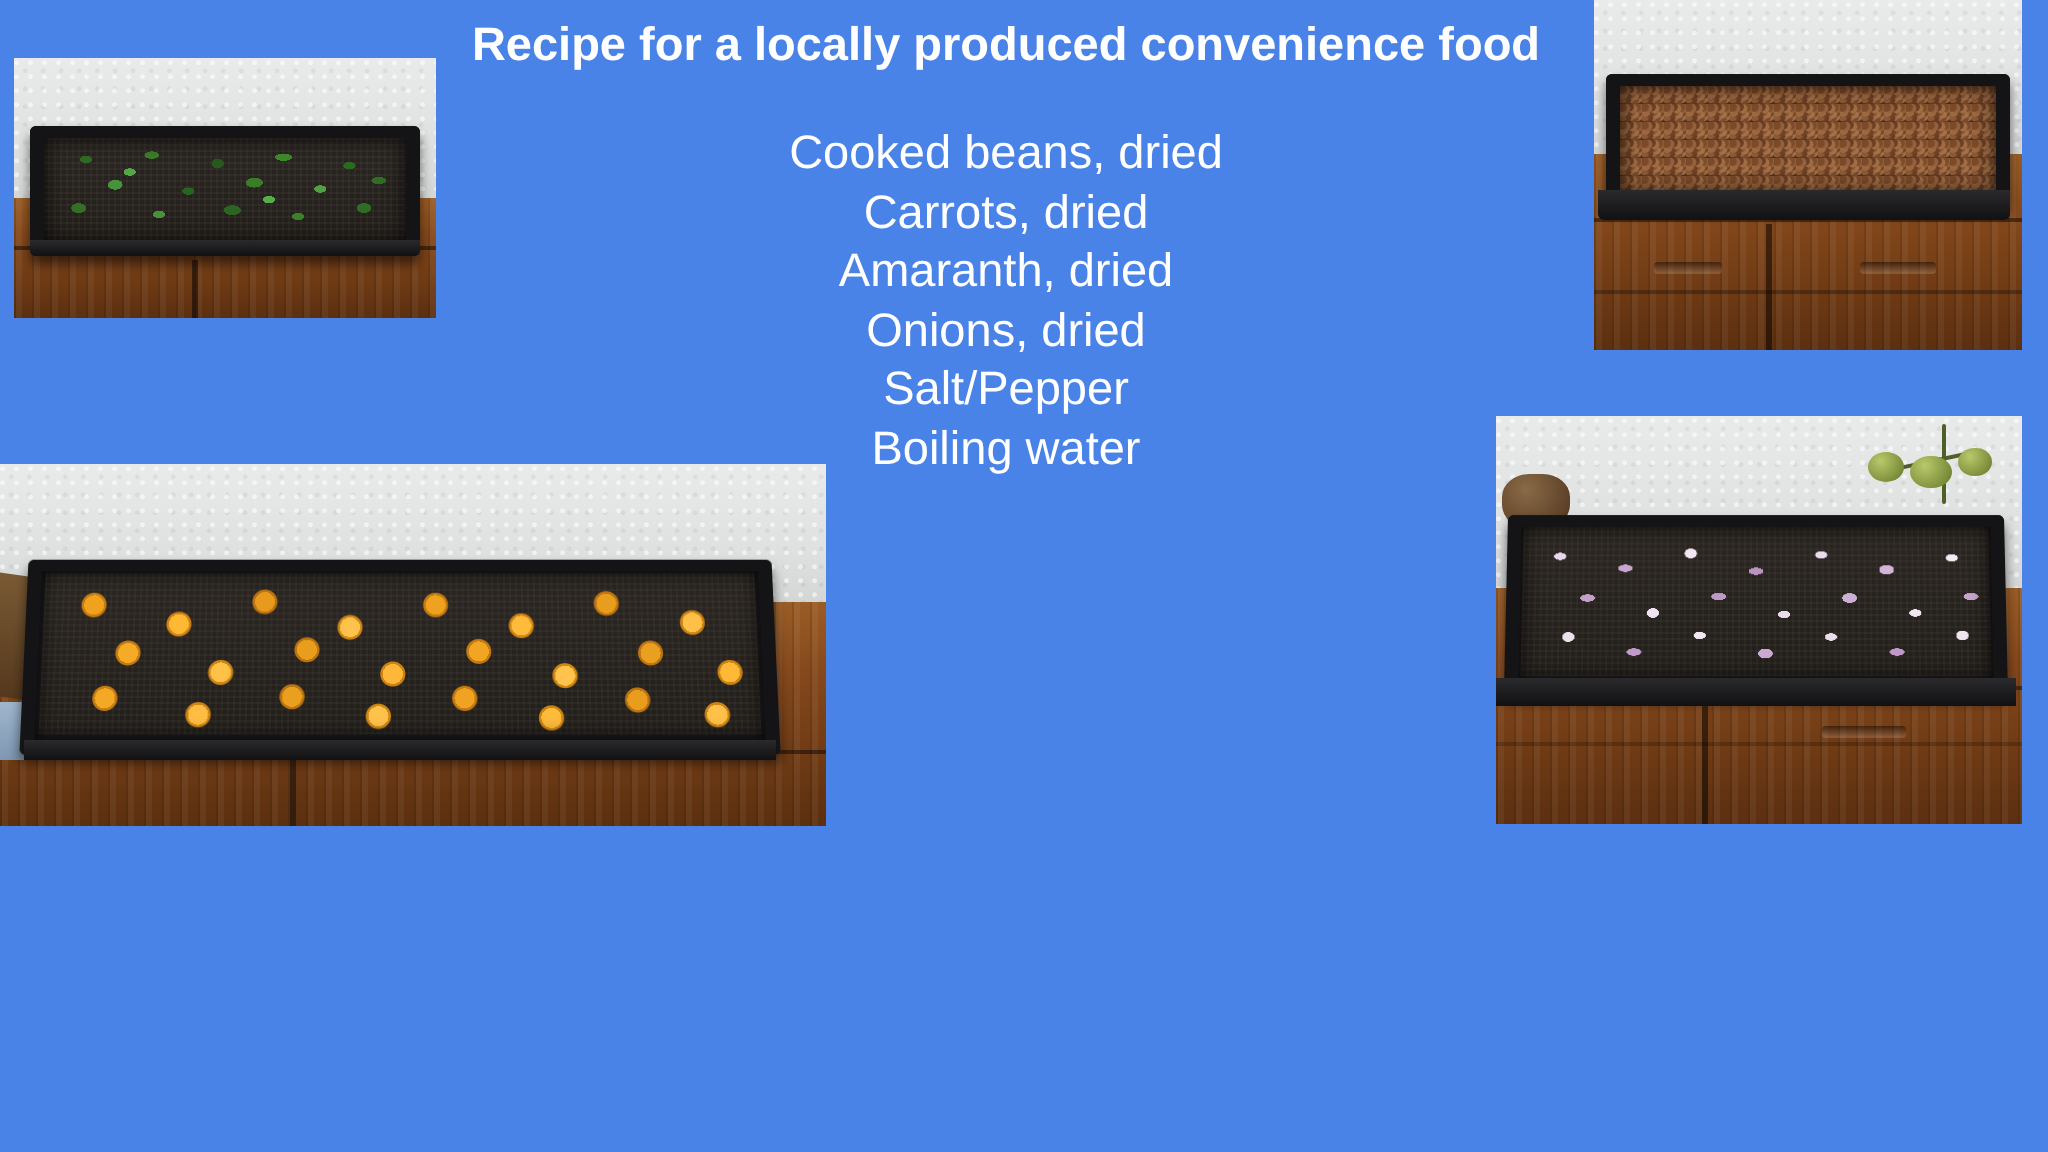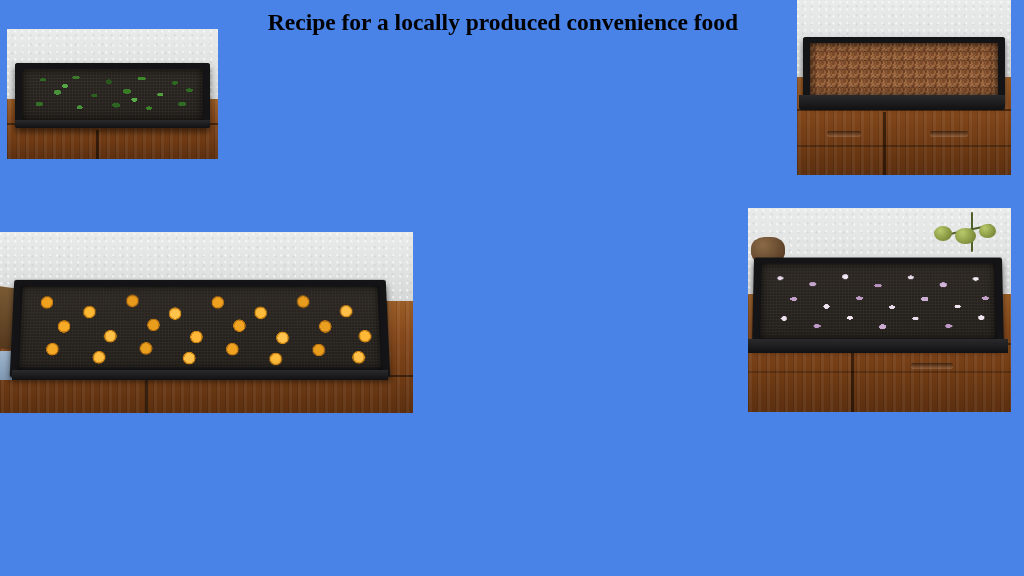--- a/index.html
+++ b/index.html
@@ -336,17 +336,25 @@
       <div class="tray" style="left:2%; top:24%; width:95%; height:44%; transform:perspective(480px) rotateX(5deg);">
         <div class="tray-bed" style="left:8px; top:6px; right:8px; bottom:9px;">
           <div class="onions"></div>
         </div>
         <div class="tray-rim"></div>
       </div>
       <div class="tray-side" style="left:0%; top:64%; width:99%; height:7%;"></div>
     </div>
   </div>
 
-  <div id="text-block" style="color: #000000; font-family: Liberation Serif, serif;">
+  <div id="text-block" style="color: #ffffff;">
     <div id="slide-title">Recipe for a locally produced convenience food</div>
+    <div id="ingredient-list">
+      <span class="ingredient-line">Cooked beans, dried</span>
+      <span class="ingredient-line">Carrots, dried</span>
+      <span class="ingredient-line">Amaranth, dried</span>
+      <span class="ingredient-line">Onions, dried</span>
+      <span class="ingredient-line">Salt/Pepper</span>
+      <span class="ingredient-line">Boiling water</span>
+    </div>
   </div>
 
 </div>
 
 </body></html>

